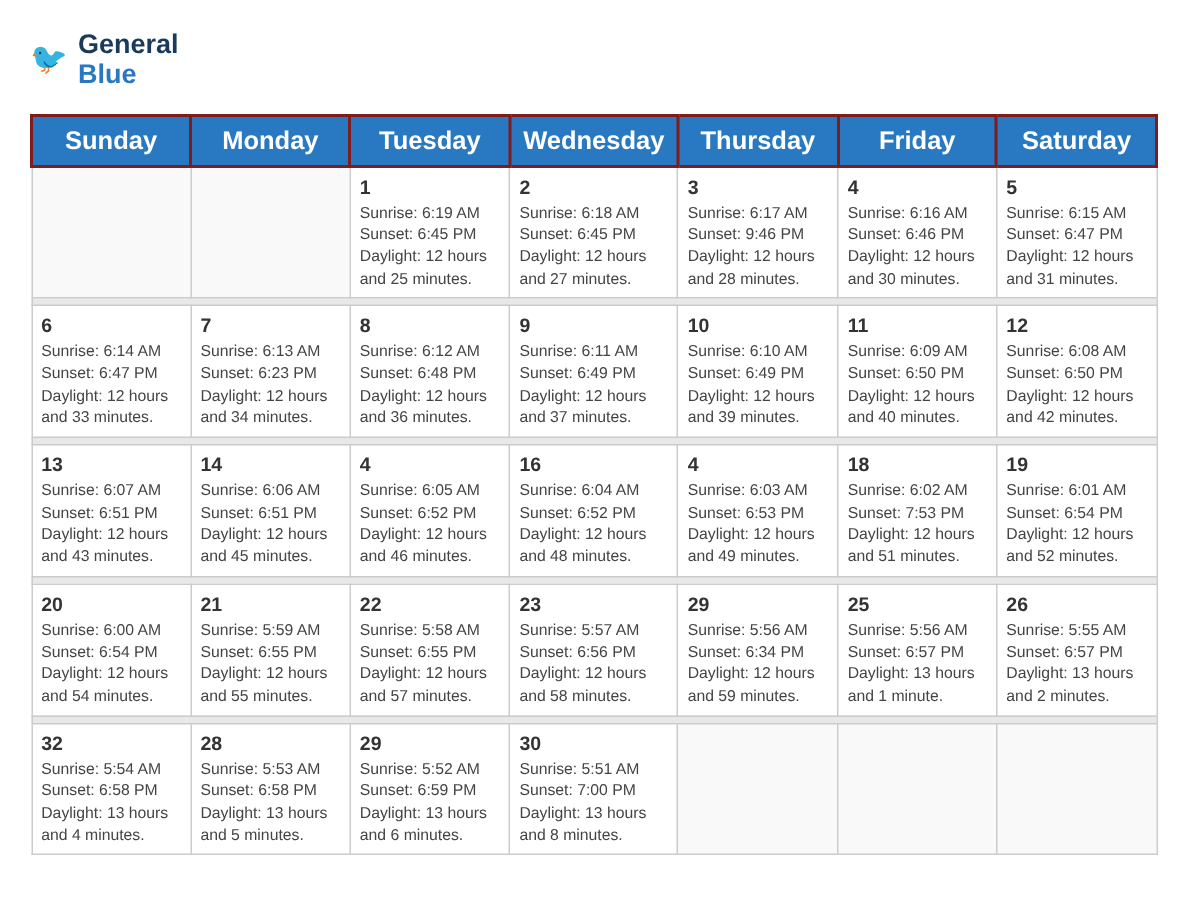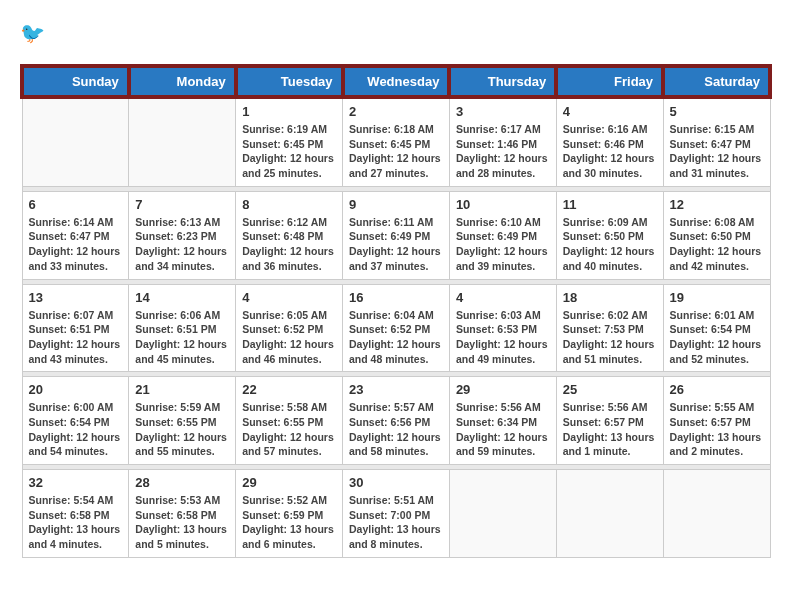--- a/index.html
+++ b/index.html
@@ -47,25 +47,25 @@
       color: #555;
     }
     .calendar {
       width: 100%;
       border-collapse: collapse;
       border: 1px solid #ccc;
     }
     .calendar th {
       background: #2979c2;
       color: #fff;
-      font-size: 13px;
+      font-size: 17px;
       font-weight: bold;
       padding: 6px 8px;
-      text-align: right;
-      border: 4px solid #7f1d1d;
+      text-align: center;
+      border: 2px solid #7f1d1d;
     }
     .calendar td {
       border: 1px solid #ccc;
       vertical-align: top;
       padding: 5px 6px;
       width: calc(100% / 7);
       min-height: 80px;
       font-size: 11px;
       color: #333;
       background: #fff;
@@ -77,31 +77,34 @@
       font-size: 13px;
       font-weight: bold;
       color: #333;
       display: block;
       margin-bottom: 3px;
     }
     .day-info {
       font-size: 10.5px;
       color: #444;
       line-height: 1.4;
-      font-weight: bold;
     }
   </style>
 </head>
 <body>
 
 <div class="header">
   <div class="logo">
     <svg class="logo-bird" viewBox="0 0 36 36">
       <text x="0" y="26" font-size="26" fill="#2979c2">🐦</text>
     </svg>
+    <div class="logo-text">
+      <div>General</div>
+      <div><span style="color:#2979c2">Blue</span></div>
+    </div>
   </div>
   <div class="title-block">
     <div class="calendar-title"></div>
     <div class="calendar-subtitle"></div>
   </div>
 </div>
 
 <table class="calendar">
   <thead>
     <tr>
@@ -126,21 +129,21 @@
         </td>
         <td>
           <span class="day-number">2</span>
           <div class="day-info">Sunrise: 6:18 AM
 Sunset: 6:45 PM
 Daylight: 12 hours and 27 minutes.</div>
         </td>
         <td>
           <span class="day-number">3</span>
           <div class="day-info">Sunrise: 6:17 AM
-Sunset: 1:46 PM
+Sunset: 9:46 PM
 Daylight: 12 hours and 28 minutes.</div>
         </td>
         <td>
           <span class="day-number">4</span>
           <div class="day-info">Sunrise: 6:16 AM
 Sunset: 6:46 PM
 Daylight: 12 hours and 30 minutes.</div>
         </td>
         <td>
           <span class="day-number">5</span>

